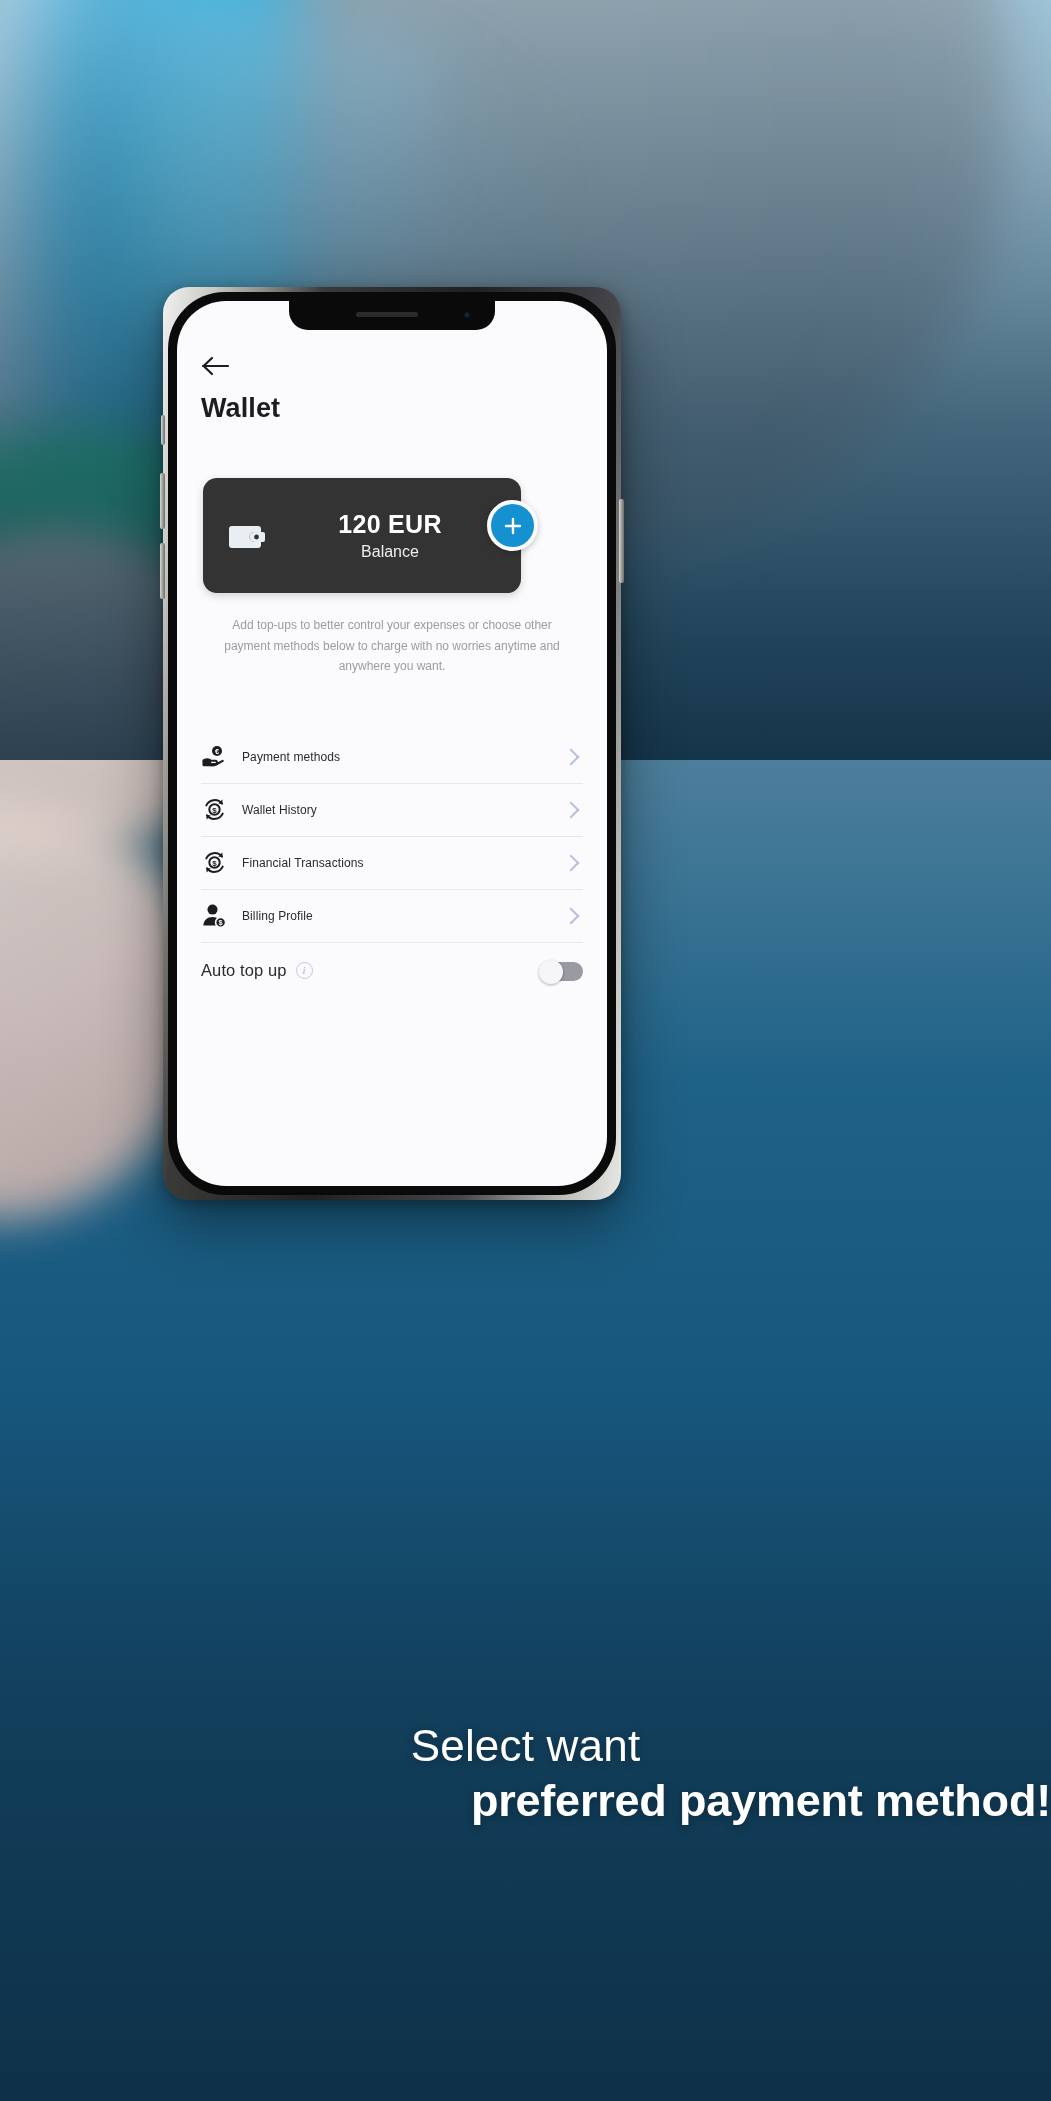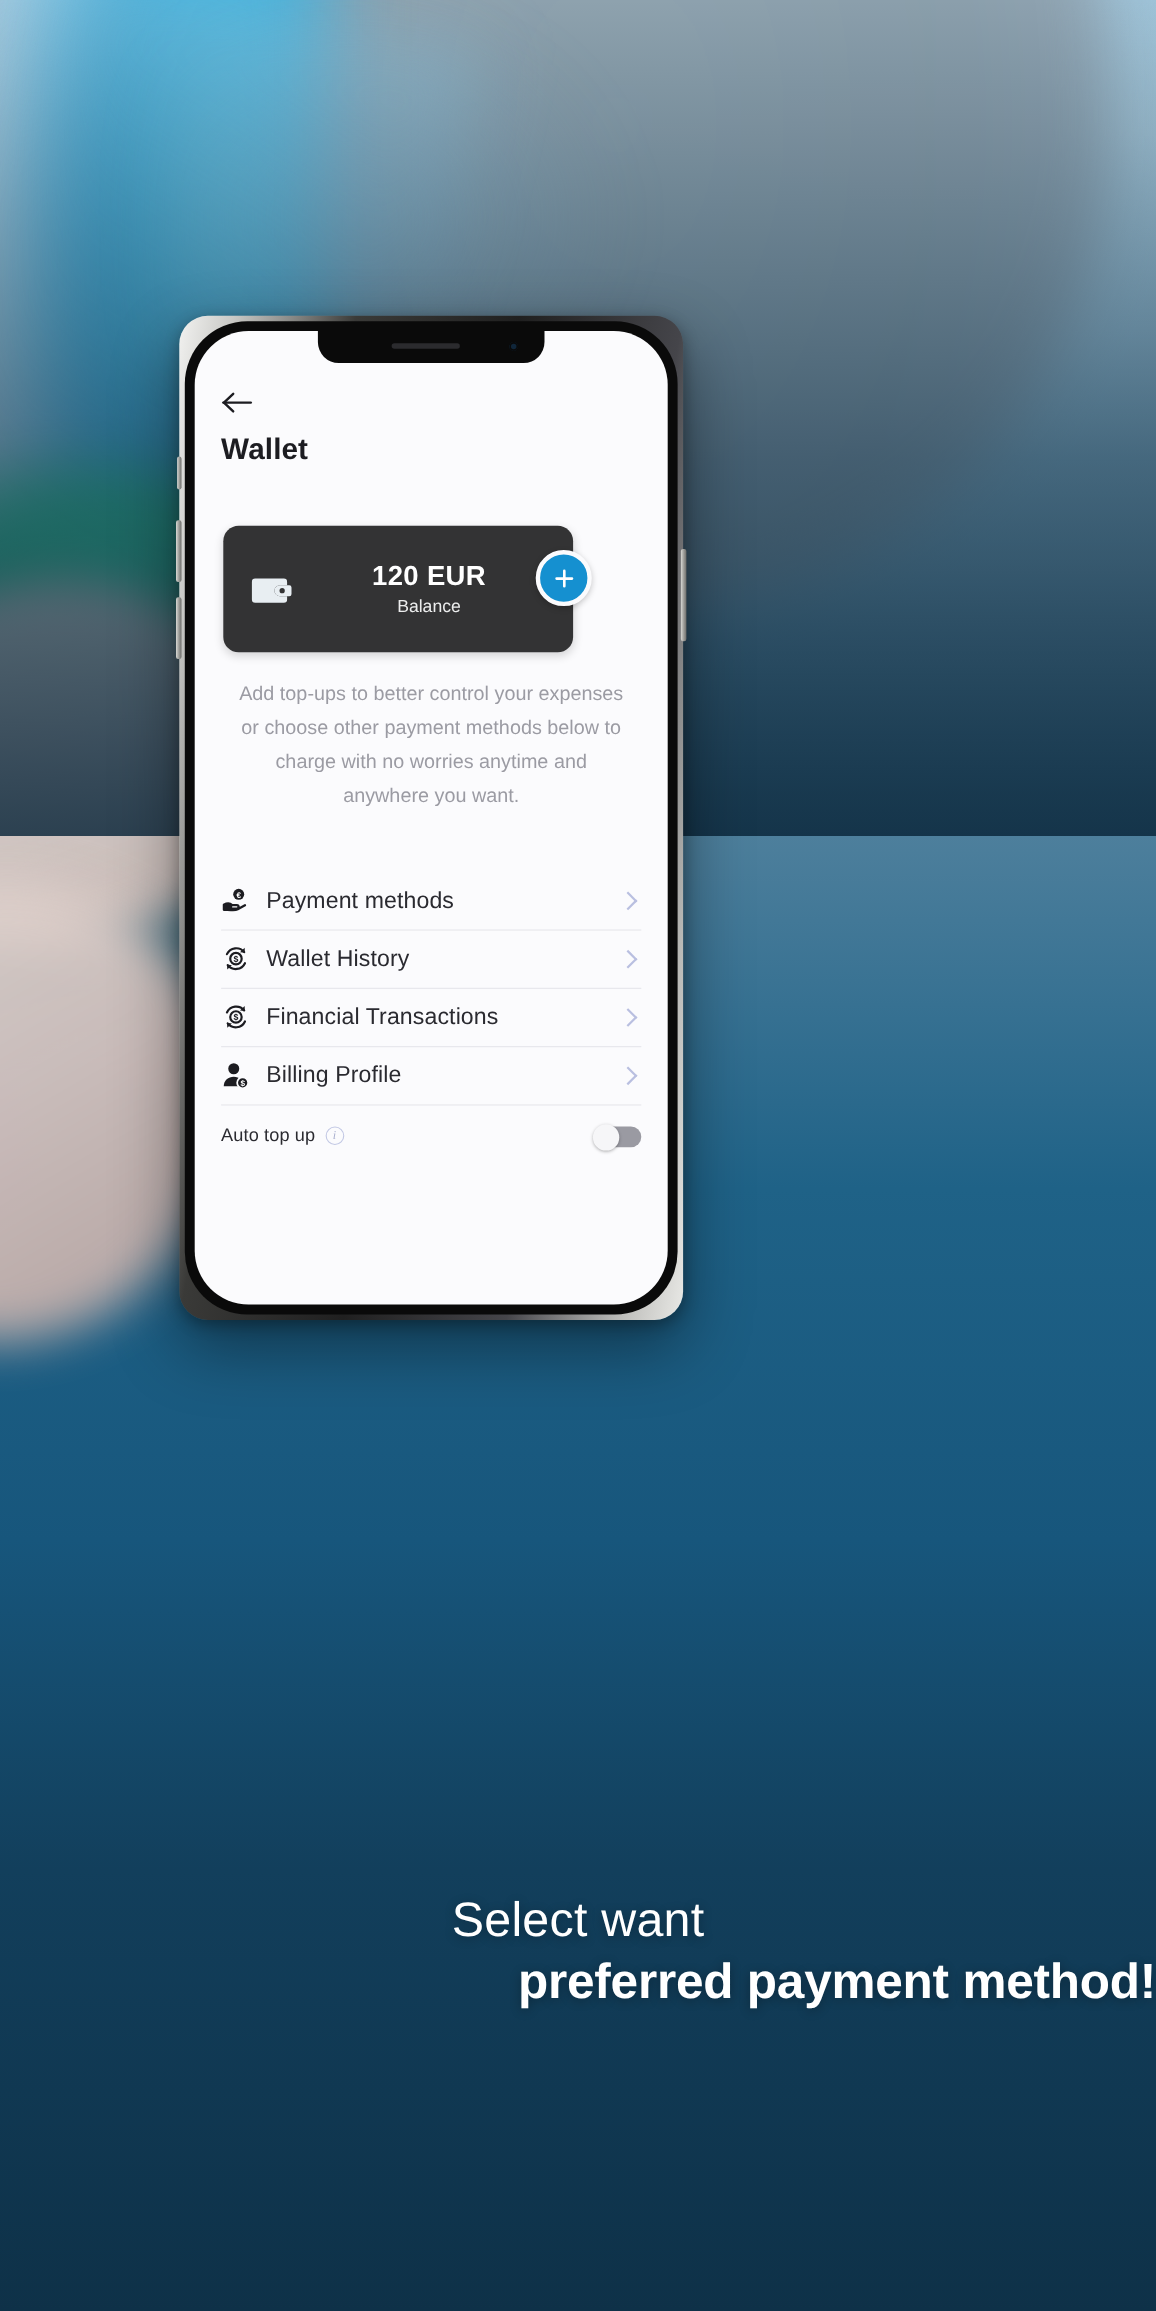--- a/index.html
+++ b/index.html
@@ -251,21 +251,21 @@
     justify-content: center;
     cursor: pointer;
     box-shadow: 0 2px 6px rgba(0,0,0,.22);
   }
   .add-btn svg { display: block; }
 
   .description {
     margin-top: 32px;
     padding: 0 8px;
     text-align: center;
-    font-size: 18px;
+    font-size: 12px;
     line-height: 1.72;
     color: #9b9ba3;
   }
 
   
   .menu { margin-top: 54px; }
   .menu-row {
     display: flex;
     align-items: center;
     height: 53px;
@@ -275,21 +275,21 @@
   .menu-icon {
     width: 27px; height: 27px;
     flex: 0 0 auto;
     margin-right: 14px;
     display: flex;
     align-items: center;
     justify-content: center;
   }
   .menu-label {
     flex: 1 1 auto;
-    font-size: 21px;
+    font-size: 12px;
     color: #2a2a30;
     letter-spacing: .1px;
   }
   .chevron {
     flex: 0 0 auto;
     width: 12px; height: 12px;
     border-right: 2px solid #b9bfe0;
     border-top: 2px solid #b9bfe0;
     transform: rotate(45deg);
     margin-right: 6px;

